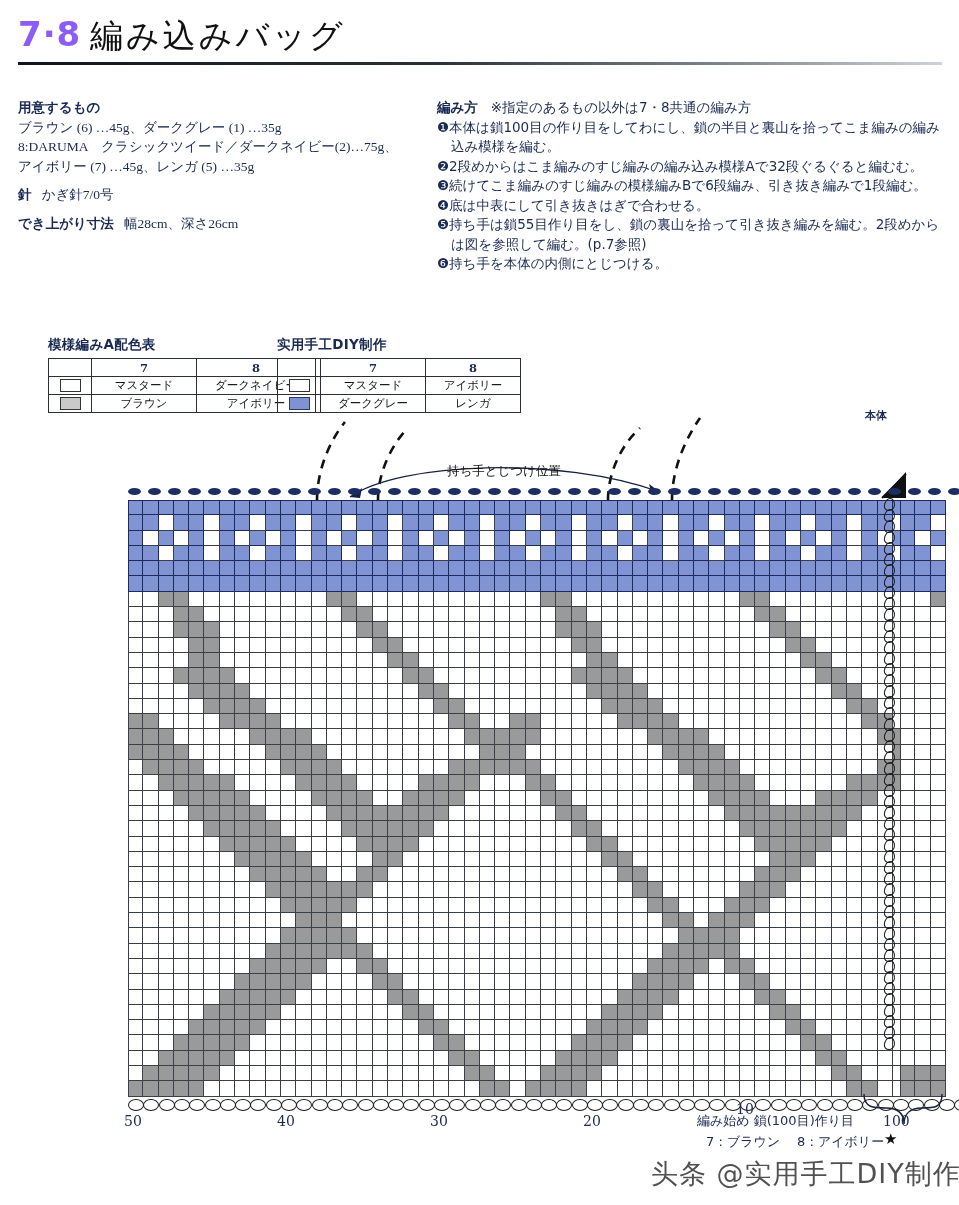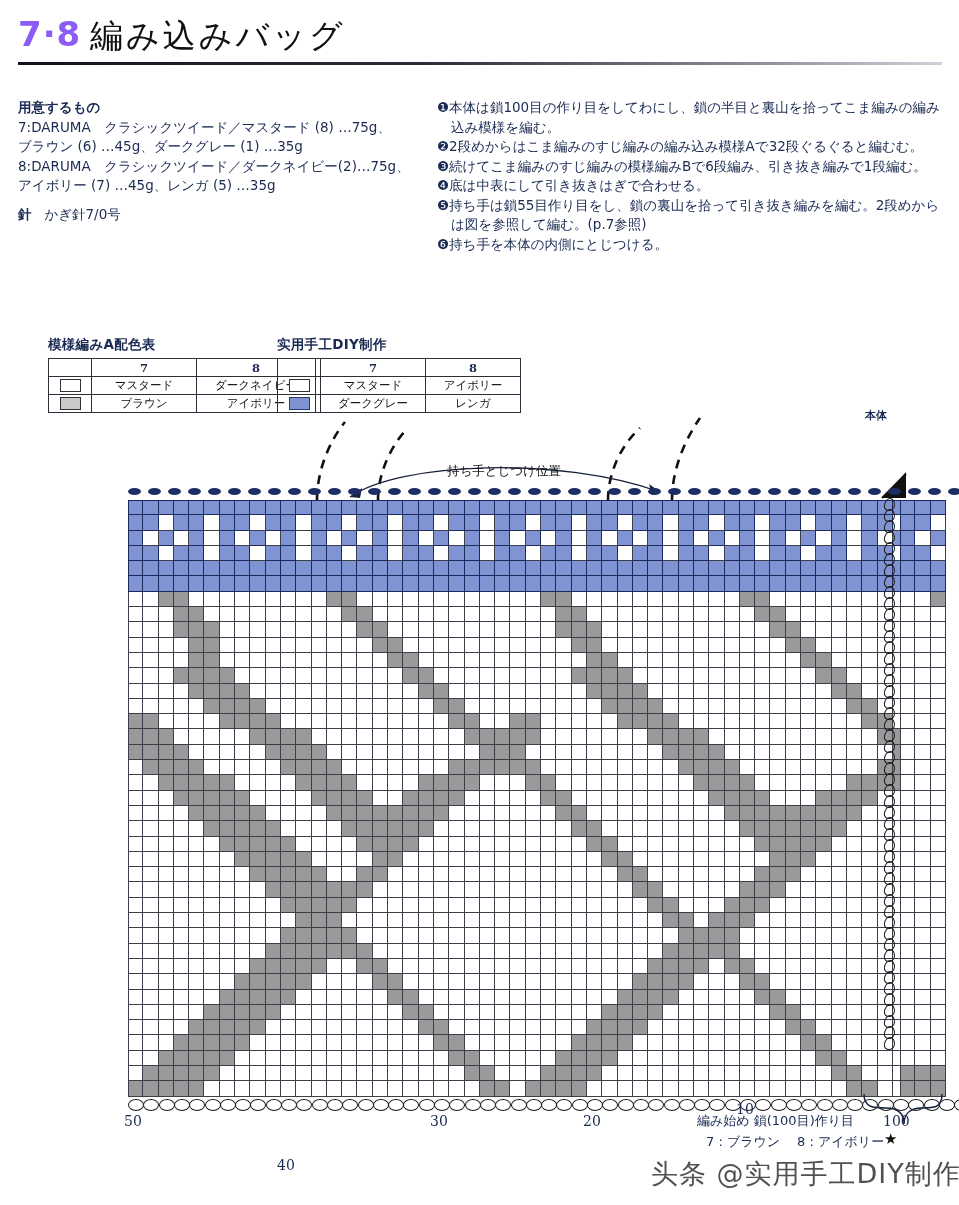--- a/index.html
+++ b/index.html
@@ -14,21 +14,21 @@
   
   #header{left:0;top:0;width:959px;height:72px;}
   #hdr-num{left:18px;top:14px;font-size:34px;font-weight:bold;color:#8b5cf6;letter-spacing:1px;}
   #hdr-title{left:90px;top:14px;font-size:33px;color:#111111;letter-spacing:3px;white-space:nowrap;}
   #hdr-sub{left:372px;top:32px;font-size:14px;color:#111;letter-spacing:1.2px;font-family:"DejaVu Serif","Liberation Serif",serif;font-weight:bold;white-space:nowrap;}
   #hdr-rule{left:18px;top:62px;width:924px;height:3px;
     background:linear-gradient(to right,#11141c 0%,#2a2f3a 45%,#8b8f98 80%,#cfd2d8 100%);}
 
   
   .blk{font-size:13.5px;line-height:19.5px;color:#1a2a52;}
-  #mat{left:18px;top:98px;width:410px;}
+  #mat{left:18px;top:98px;width:410px;font-family:Liberation Serif, serif;}
   #howto{left:437px;top:98px;width:512px;}
   .h-lbl{font-weight:bold;color:#1a2a52;}
   .ind{padding-left:14px;text-indent:-14px;}
   .gap{height:9px;}
 
   
   .legend-wrap{font-size:11.5px;}
   .legend-title{font-size:13.5px;font-weight:bold;color:#1a2a52;margin-bottom:4px;letter-spacing:.3px;}
   table.legend{border-collapse:collapse;}
   table.legend td{border:1px solid #2b2f3a;height:17px;text-align:center;
@@ -87,33 +87,40 @@
 <body>
 
 <div class="abs" id="header">
   <div class="abs" id="hdr-num">7·8</div>
   <div class="abs" id="hdr-title">編み込みバッグ</div>
   <div class="abs" id="hdr-rule"></div>
 </div>
 
 <div class="abs blk" id="mat">
   <div class="h-lbl">用意するもの</div>
-  <div>7:DARUMA　クラシックツイード／マスタード (8) …75g、</div>
   <div>ブラウン (6) …45g、ダークグレー (1) …35g</div>
   <div>8:DARUMA　クラシックツイード／ダークネイビー(2)…75g、</div>
   <div>アイボリー (7) …45g、レンガ (5) …35g</div>
   <div class="gap"></div>
   <div>
     <span class="h-lbl">針</span>
     &nbsp;&nbsp;<span>かぎ針7/0号</span>
   </div>
   <div class="gap"></div>
+  <div>
+    <span class="h-lbl">でき上がり寸法</span>
+    &nbsp;&nbsp;<span>幅28cm、深さ26cm</span>
+  </div>
 </div>
 
 <div class="abs blk" id="howto">
+  <div>
+    <span class="h-lbl">編み方</span>
+    &nbsp;&nbsp;<span>※指定のあるもの以外は7・8共通の編み方</span>
+  </div>
   <div class="ind">❶本体は鎖100目の作り目をしてわにし、鎖の半目と裏山を拾ってこま編みの編み込み模様を編む。</div>
   <div class="ind">❷2段めからはこま編みのすじ編みの編み込み模様Aで32段ぐるぐると編むむ。</div>
   <div class="ind">❸続けてこま編みのすじ編みの模様編みBで6段編み、引き抜き編みで1段編む。</div>
   <div class="ind">❹底は中表にして引き抜きはぎで合わせる。</div>
   <div class="ind">❺持ち手は鎖55目作り目をし、鎖の裏山を拾って引き抜き編みを編む。2段めからは図を参照して編む。(p.7参照)</div>
   <div class="ind">❻持ち手を本体の内側にとじつける。</div>
 </div>
 
 <div class="abs legend-wrap" id="legendA">
   <div class="legend-title">模様編みA配色表</div>
@@ -2690,20 +2697,20 @@
 
   <div class="cap" style="left:697px;top:712px;">編み始め 鎖(100目)作り目</div>
   <div class="cap" style="left:706px;top:733px;">7 : ブラウン</div>
   <div class="cap" style="left:797px;top:733px;">8 : アイボリー</div>
   <div id="star" style="left:884px;top:730px;">★</div>
 
   <svg class="abs" style="left:862px;top:692px;width:90px;height:36px;">
     <path d="M 2 2 C 2 16, 12 16, 24 16 C 36 16, 42 22, 42 32 C 42 22, 48 16, 60 16 C 72 16, 80 16, 80 2" stroke="#17203c" stroke-width="1.4" fill="none"></path>
   </svg>
 <div class="xt" style="left: 124px; top: 712.7px;">50</div>
-    <div class="xt" style="left: 277px; top: 712.7px; margin-top: 44px;">40</div>
+    <div class="xt" style="left: 277px; top: 712.7px;">40</div>
     <div class="xt" style="left: 430px; top: 712.7px;">30</div>
     <div class="xt" style="left: 583px; top: 712.7px;">20</div>
     <div class="xt" style="left: 736px; top: 701px;">10</div>
     <div class="xt" style="left: 883px; top: 712.7px; text-align: right;">100</div>
   </div>
 
 <div class="abs" id="wm">头条 @实用手工DIY制作</div>
 
 </body></html>

